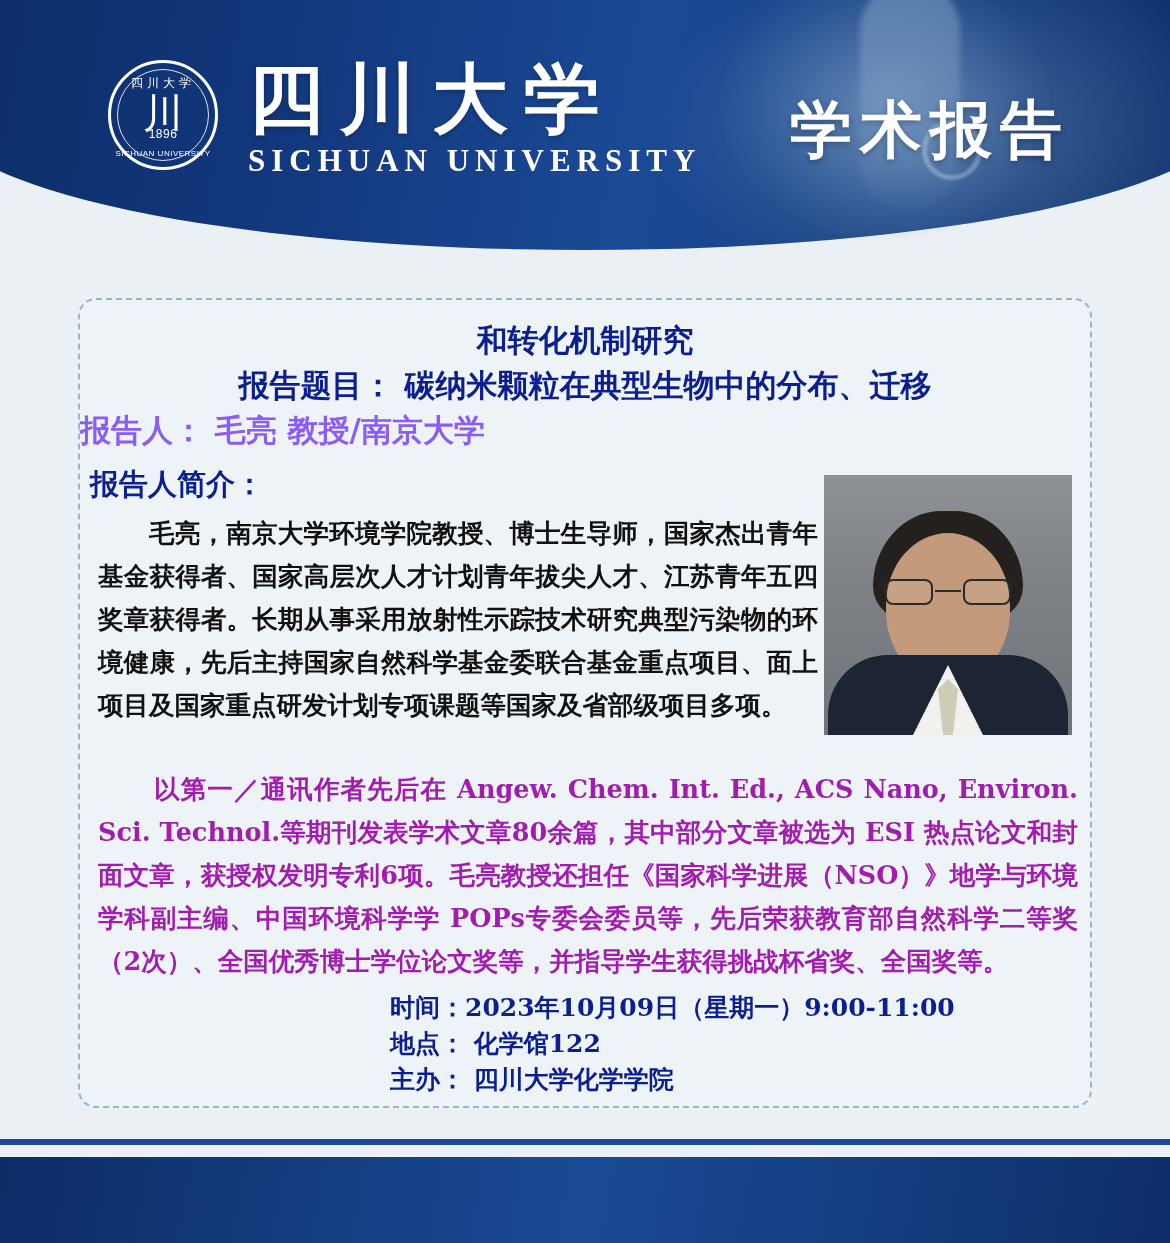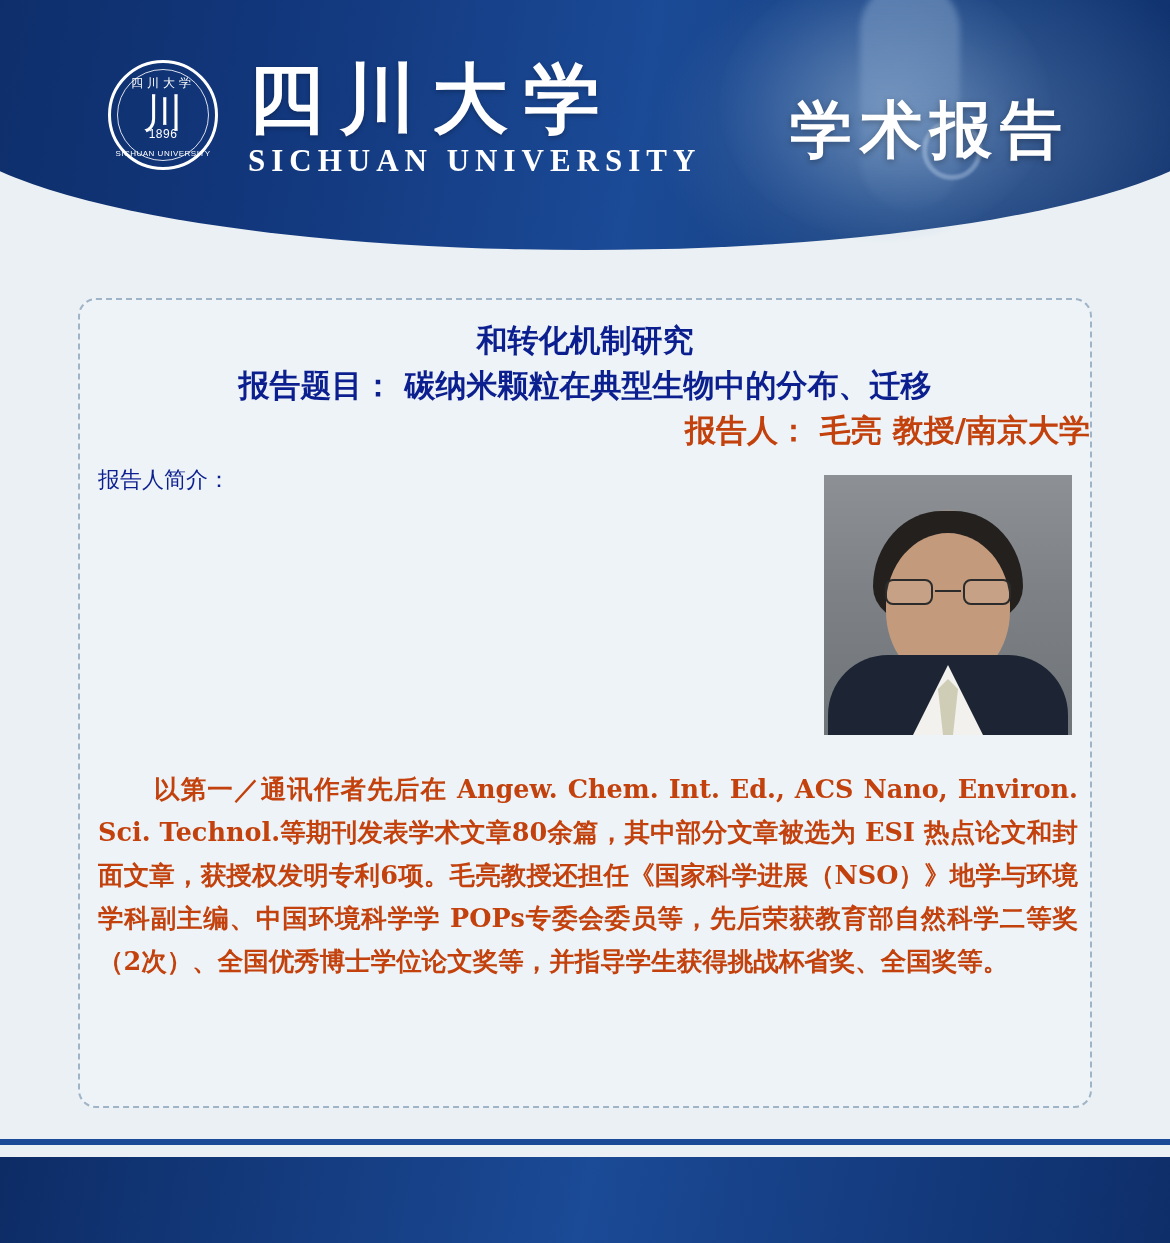--- a/index.html
+++ b/index.html
@@ -189,33 +189,33 @@
     font-weight: bold;
     font-size: 31px;
     line-height: 45px;
     font-family: "DejaVu Serif", serif;
   }
   .speaker-line {
     position: absolute;
     left: 0;
     top: 110px;
     width: 100%;
-    text-align: right;
-    color: #c2410c;
+    text-align: left;
+    color: #8b5cf6;
     font-weight: bold;
     font-size: 31px;
     font-family: "DejaVu Serif", serif;
   }
   .bio-head {
     position: absolute;
-    left: 18px;
+    left: 10px;
     top: 165px;
     color: #0b1f8f;
-    font-weight: normal;
-    font-size: 22px;
+    font-weight: bold;
+    font-size: 29px;
     font-family: "DejaVu Serif", serif;
   }
 
   .photo {
     position: absolute;
     right: 18px;
     top: 175px;
     width: 248px;
     height: 260px;
     background:
@@ -315,21 +315,21 @@
     text-align: justify;
     font-family: "DejaVu Serif", serif;
   }
   .bio-p2 {
     position: absolute;
     left: 18px;
     top: 468px;
     width: 980px;
     font-size: 25.5px;
     line-height: 43px;
-    color: #c2410c;
+    color: #a21caf;
     font-weight: bold;
     text-indent: 2.2em;
     text-align: justify;
     font-family: "DejaVu Serif", serif;
   }
 
   .details {
     position: absolute;
     left: 310px;
     top: 690px;
@@ -409,20 +409,26 @@
       <div class="glasses">
         <div class="lens left"></div>
         <div class="bridge"></div>
         <div class="lens right"></div>
       </div>
       <div class="body"></div>
       <div class="shirt"></div>
       <div class="tie"></div>
     </div>
 
+    <div class="bio-p1">毛亮，南京大学环境学院教授、博士生导师，国家杰出青年基金获得者、国家高层次人才计划青年拔尖人才、江苏青年五四奖章获得者。长期从事采用放射性示踪技术研究典型污染物的环境健康，先后主持国家自然科学基金委联合基金重点项目、面上项目及国家重点研发计划专项课题等国家及省部级项目多项。</div>
     <div class="bio-p2">以第一／通讯作者先后在 Angew. Chem. Int. Ed., ACS Nano, Environ. Sci. Technol.等期刊发表学术文章80余篇，其中部分文章被选为 ESI 热点论文和封面文章，获授权发明专利6项。毛亮教授还担任《国家科学进展（NSO）》地学与环境学科副主编、中国环境科学学 POPs专委会委员等，先后荣获教育部自然科学二等奖（2次）、全国优秀博士学位论文奖等，并指导学生获得挑战杯省奖、全国奖等。</div>
 
+    <div class="details">
+      <div>时间：2023年10月09日（星期一）9:00-11:00</div>
+      <div>地点： 化学馆122</div>
+      <div>主办： 四川大学化学学院</div>
+    </div>
   </div>
 
   <div class="footer-line"></div>
   <div class="footer-gap"></div>
   <div class="footer-band"></div>
 </div>
 
 </body></html>

